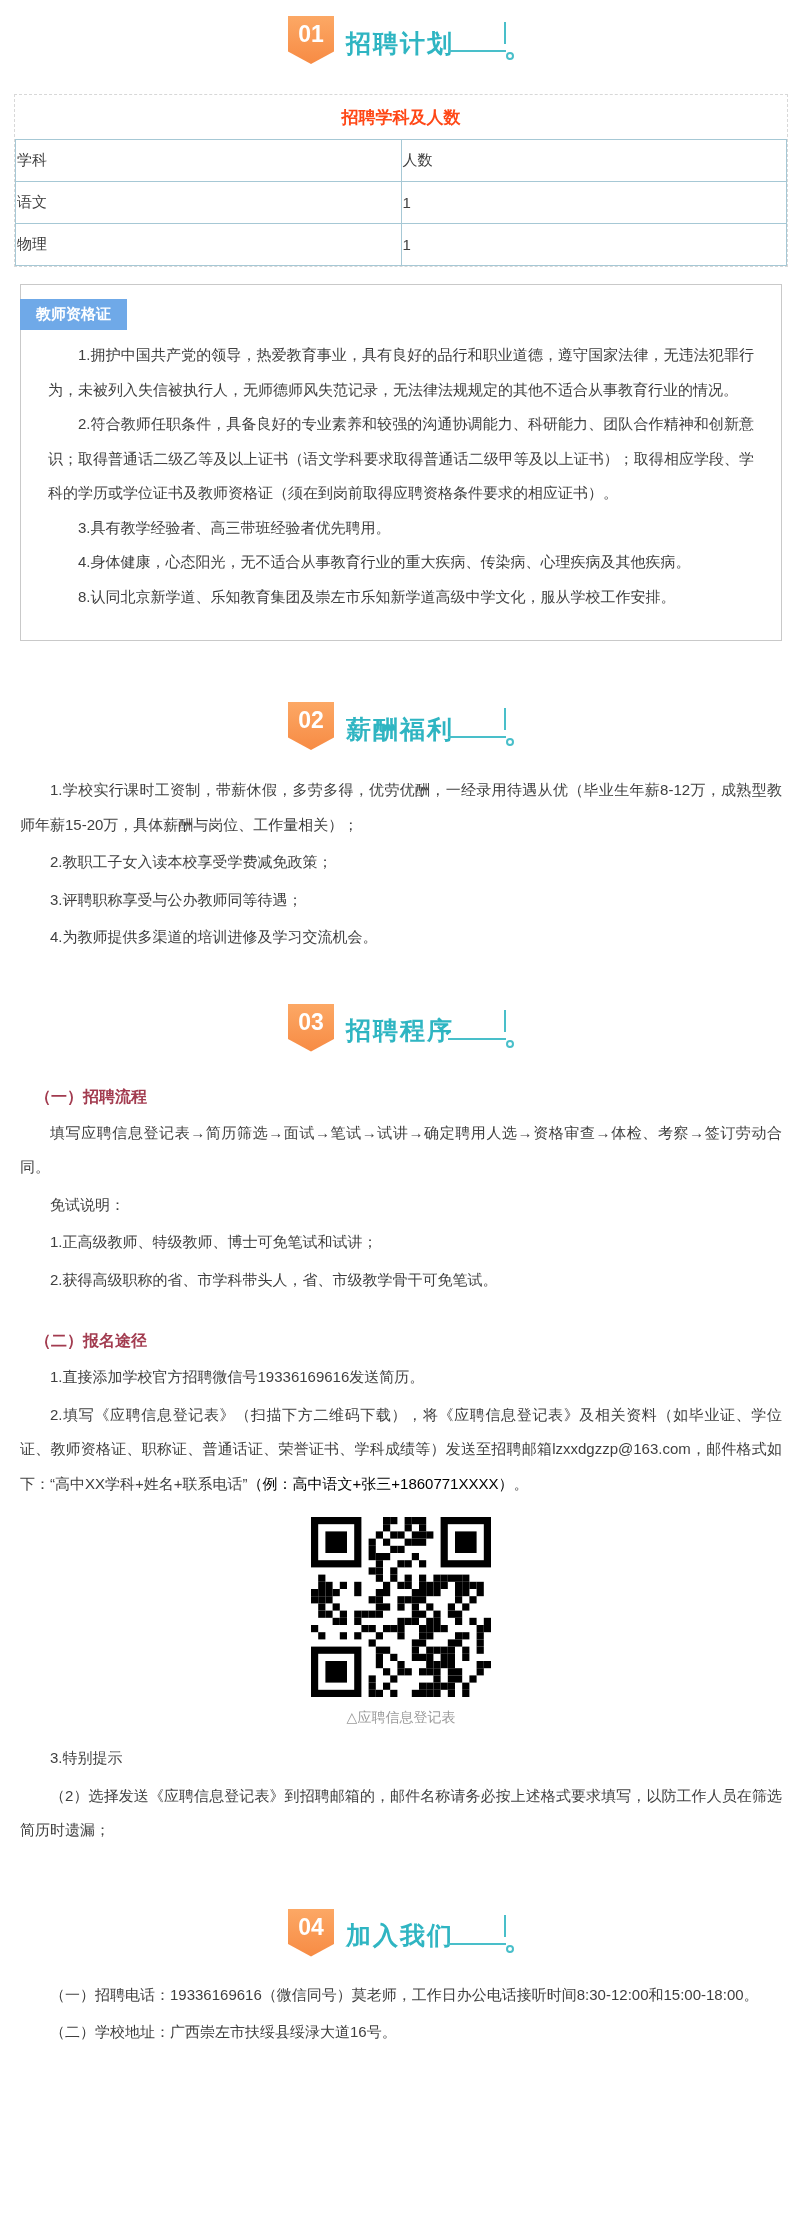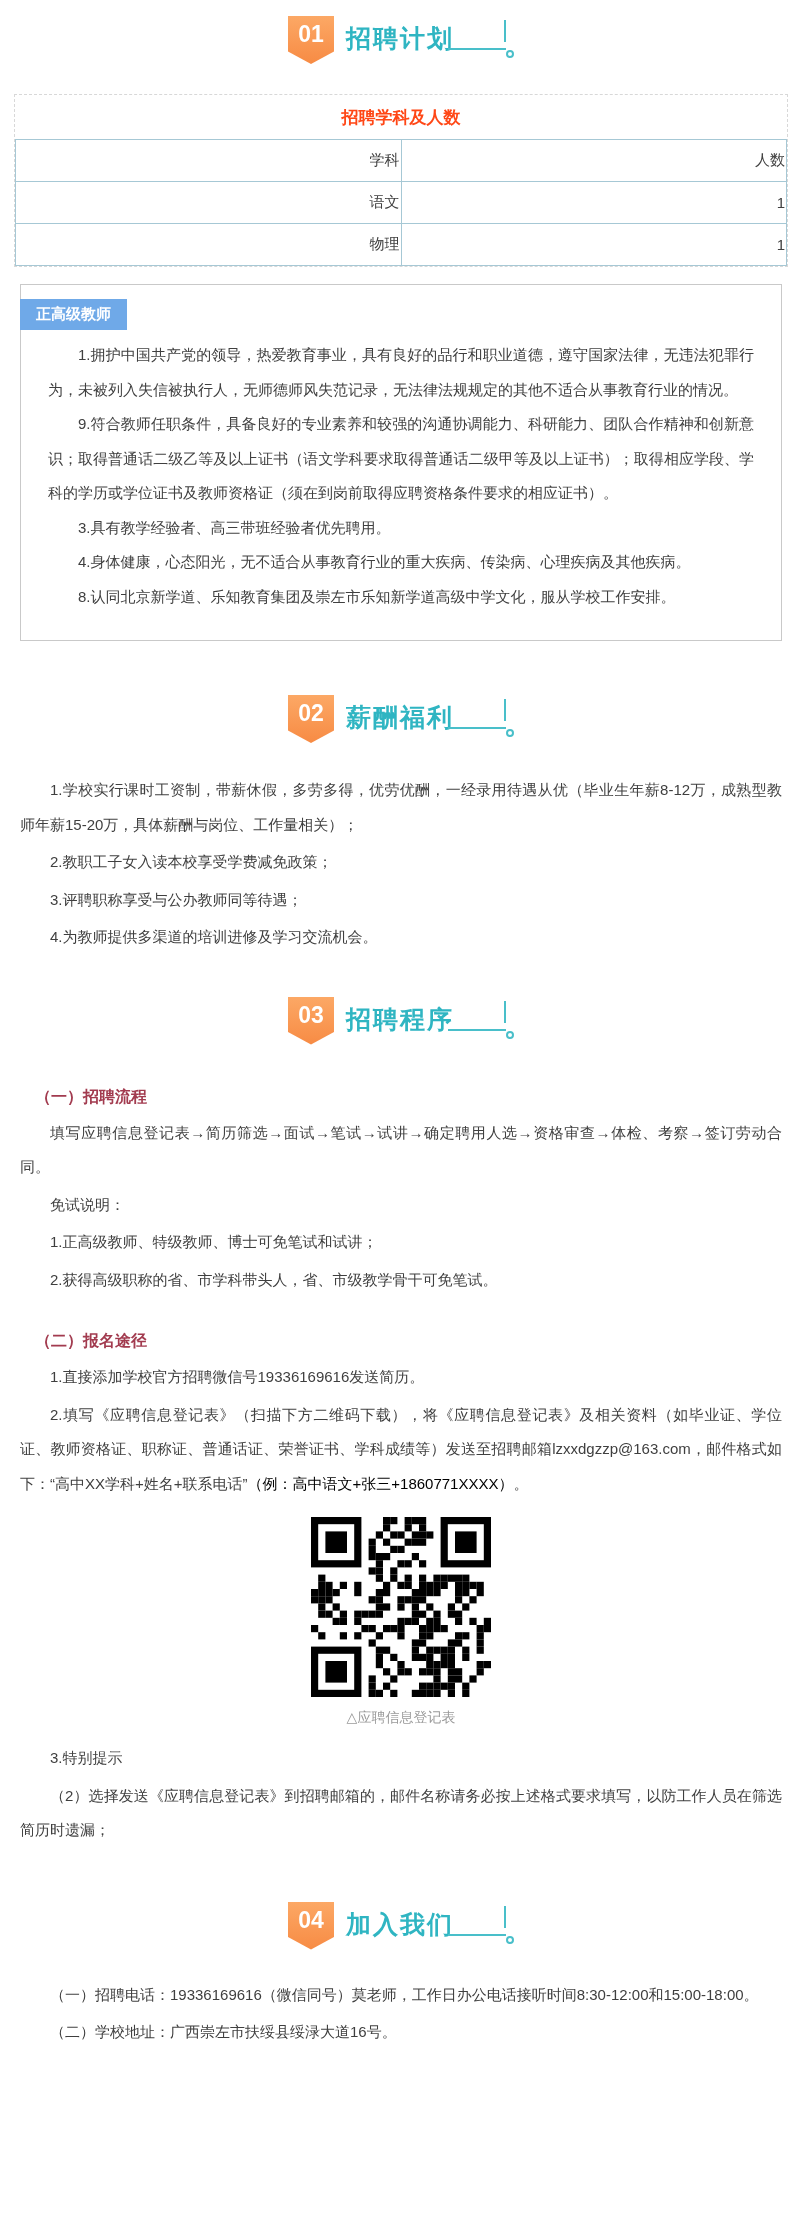--- a/index.html
+++ b/index.html
@@ -5,21 +5,21 @@
   * { box-sizing: border-box; }
   html,body { margin:0; padding:0; }
   body {
     width:802px; height:2219px; background:#ffffff; overflow:hidden;
     font-family:"Liberation Sans","DejaVu Sans",sans-serif;
     color:#3f3f3f;
   }
 
   
   .section-header {
-    display:flex; justify-content:center; align-items:flex-start;
+    display:flex; justify-content:center; align-items:center;
     position:relative; height:64px;
   }
   .badge {
     width:46px; height:48px; margin-top:2px;
     background:linear-gradient(180deg,#fca865,#f78b44);
     clip-path:polygon(0 0,100% 0,100% 74%,50% 100%,0 74%);
     color:#fff; font-weight:bold; font-size:23px;
     display:flex; justify-content:center; padding-top:5px;
   }
   .sec-title {
@@ -30,21 +30,21 @@
   .deco-vline { position:absolute; right:8px; top:6px; width:2px; height:22px; background:#49bfca; }
   .deco-hline { position:absolute; left:0; right:8px; bottom:10px; height:2px; background:#49bfca; }
   .deco-ring  { position:absolute; right:0; bottom:2px; width:8px; height:8px;
                 border:2px solid #49bfca; border-radius:50%; background:#fff; }
 
   
   .table-wrap { margin:30px 14px 0; border:1px dashed #d8d8d8; background:#fff; }
   .table-title { text-align:center; color:#ff4716; font-weight:bold; font-size:17px; padding:11px 0 10px; }
   table.plan { width:100%; border-collapse:collapse; }
   table.plan th, table.plan td {
-    border:1px solid #a6c8d5; text-align:right; height:42px;
+    border:1px solid #a6c8d5; text-align:left; height:42px;
     font-size:15px; color:#404040; font-weight:normal; width:50%;
   }
 
   
   .req-box { margin:17px 20px 0; border:1px solid #c9c9c9; padding:10px 27px 26px; }
   .req-label {
     display:inline-block; background:#6fa9e8; color:#ffffff; font-weight:bold;
     font-size:15px; padding:6px 16px; margin:4px 0 8px -28px;
   }
   .req-box p { margin:0; }
@@ -98,23 +98,23 @@
     </tr>
     <tr>
       <td>物理</td>
       <td>1</td>
     </tr>
   </tbody>
     </table>
 </div>
 
 <div class="req-box">
-  <div class="req-label">正高级教师</div>
+  <div class="req-label">教师资格证</div>
   <p class="body-p">1.拥护中国共产党的领导，热爱教育事业，具有良好的品行和职业道德，遵守国家法律，无违法犯罪行为，未被列入失信被执行人，无师德师风失范记录，无法律法规规定的其他不适合从事教育行业的情况。</p>
-  <p class="body-p">9.符合教师任职条件，具备良好的专业素养和较强的沟通协调能力、科研能力、团队合作精神和创新意识；取得普通话二级乙等及以上证书（语文学科要求取得普通话二级甲等及以上证书）；取得相应学段、学科的学历或学位证书及教师资格证（须在到岗前取得应聘资格条件要求的相应证书）。</p>
+  <p class="body-p">2.符合教师任职条件，具备良好的专业素养和较强的沟通协调能力、科研能力、团队合作精神和创新意识；取得普通话二级乙等及以上证书（语文学科要求取得普通话二级甲等及以上证书）；取得相应学段、学科的学历或学位证书及教师资格证（须在到岗前取得应聘资格条件要求的相应证书）。</p>
   <p class="body-p">3.具有教学经验者、高三带班经验者优先聘用。</p>
   <p class="body-p">4.身体健康，心态阳光，无不适合从事教育行业的重大疾病、传染病、心理疾病及其他疾病。</p>
   <p class="body-p">8.认同北京新学道、乐知教育集团及崇左市乐知新学道高级中学文化，服从学校工作安排。</p>
 </div>
 
 <div class="section-header mt-sec">
   <div class="badge">
     <span>02</span>
   </div>
   <div class="sec-title">薪酬福利</div>

